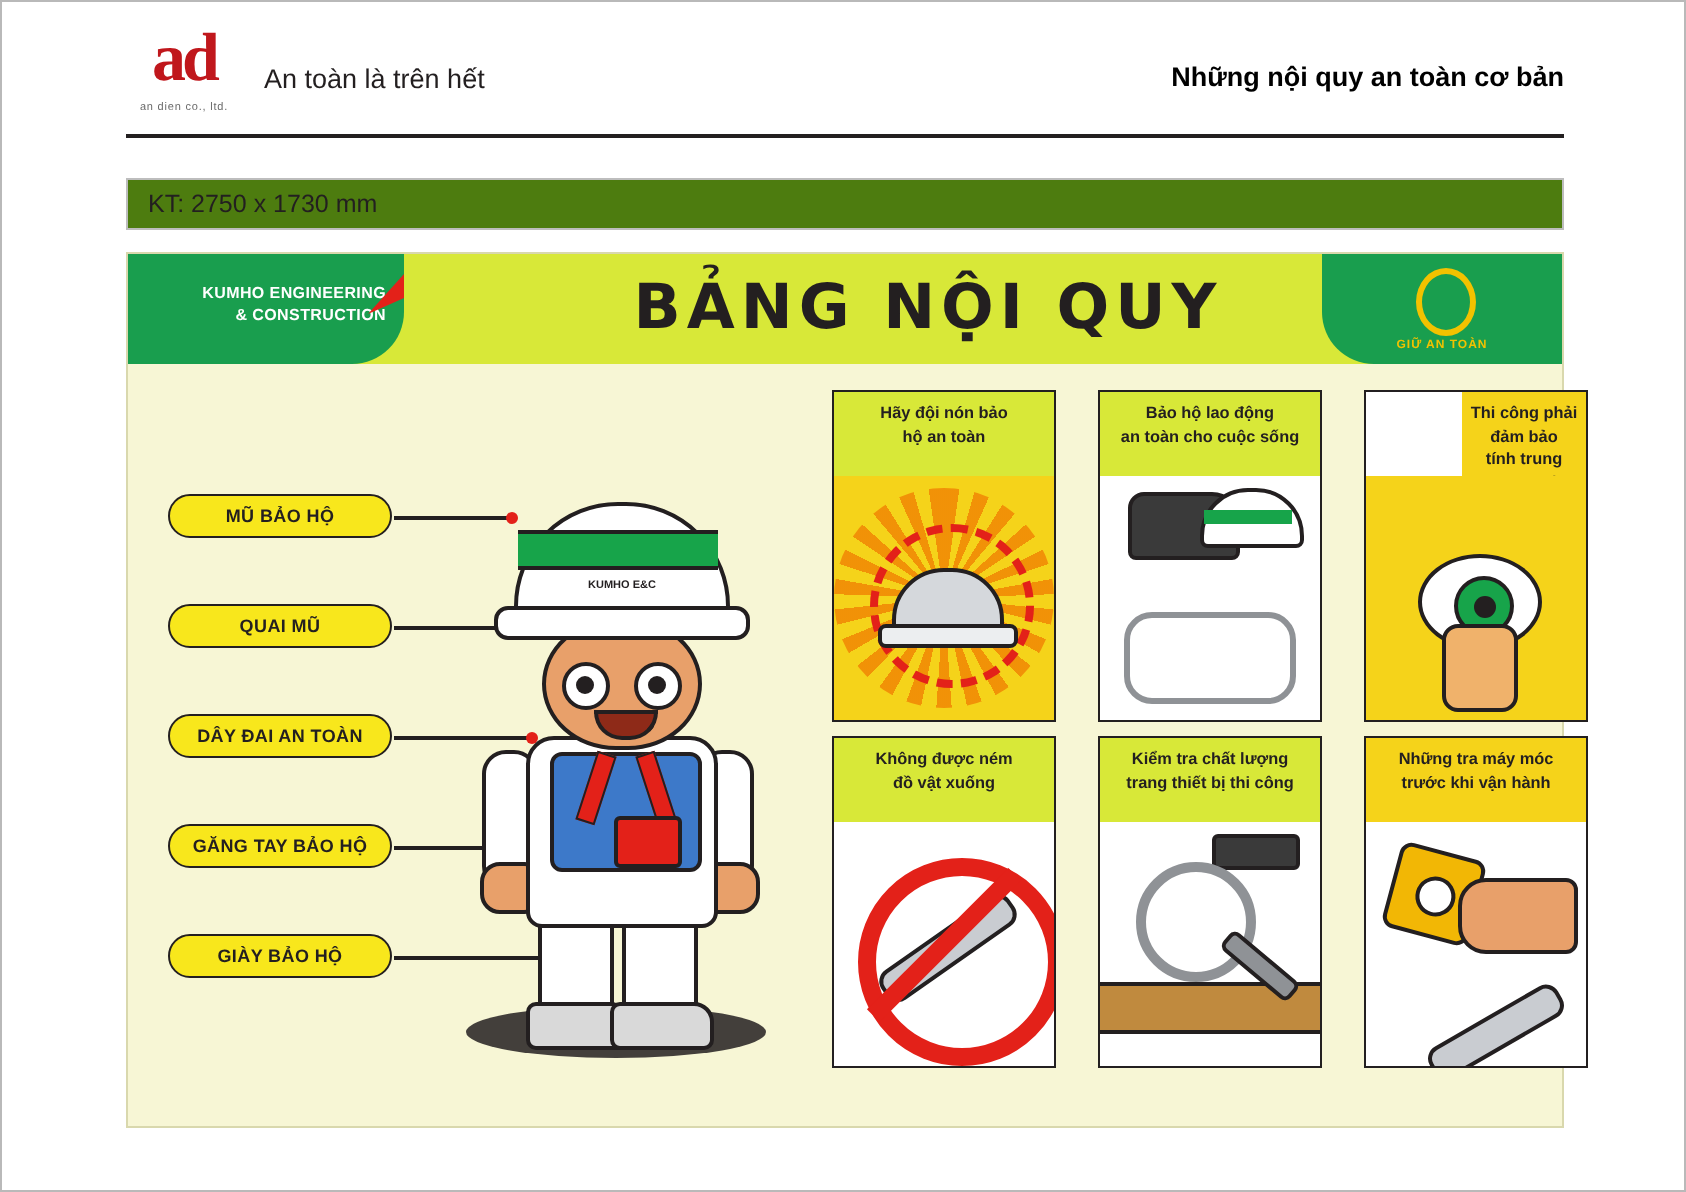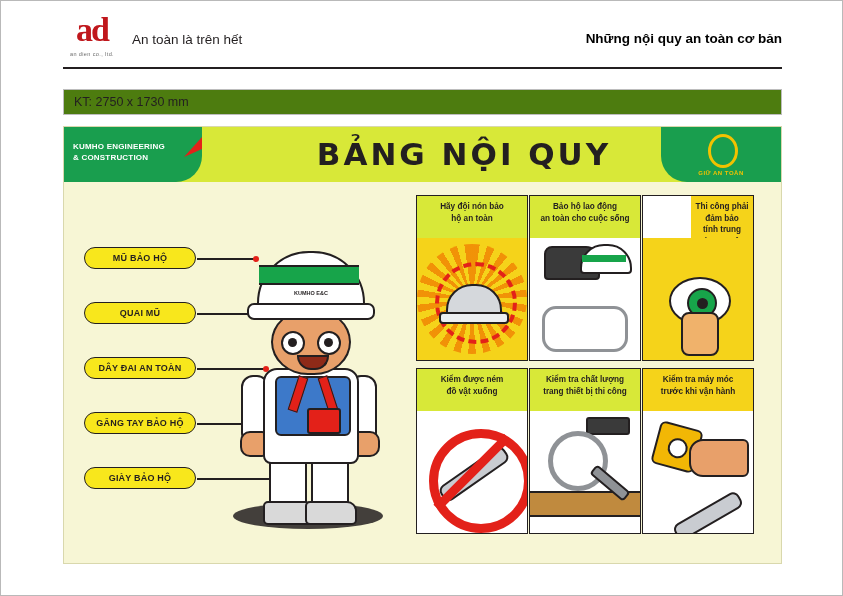--- a/index.html
+++ b/index.html
@@ -60,20 +60,21 @@
     background:#f7f6d5;border:1px solid #d9d8ad;box-sizing:border-box;
   }
   .poster-top{
     position:absolute;left:0;top:0;width:717px;height:55px;
     background:#d8e838;
   }
   .poster-top-left{
     position:absolute;left:0;top:0;width:138px;height:55px;
     background:#199e4e;
     border-bottom-right-radius:26px;
+    text-align:right;
   }
   .kumho-txt{
     position:absolute;left:9px;top:14px;width:120px;
     font-size:8px;font-weight:bold;color:#ffffff;line-height:11px;
     letter-spacing:.2px;
   }
   .kumho-swoosh{
     position:absolute;left:118px;top:8px;width:24px;height:24px;
   }
   .poster-title{
@@ -199,21 +200,21 @@
   .leg.r{right:50px;}
   .boot{
     position:absolute;bottom:-14px;left:-8px;width:48px;height:20px;
     background:#d9d9d9;border:2px solid #231f20;border-radius:5px 10px 5px 5px;
   }
 
   
   .grid{
     position:absolute;left:352px;top:68px;width:350px;height:358px;
     display:grid;grid-template-columns:repeat(3,112px);
-    grid-template-rows:166px 166px;gap:7px 1px;
+    grid-template-rows:166px 166px;gap:7px 21px;
   }
   .card{
     position:relative;border:1.5px solid #231f20;box-sizing:border-box;
     overflow:hidden;background:#ffffff;
   }
   .card-head{
     position:relative;height:42px;padding:5px 4px 0;
     text-align:center;box-sizing:border-box;
     font-size:8.2px;font-weight:bold;color:#231f20;line-height:11.5px;
   }
@@ -462,42 +463,42 @@
           <div class="eye-art">
               <i>
                 <b></b>
               </i>
             </div>
           <div class="thumb-art"></div>
         </div>
       </div>
 
       <div class="card c4">
-        <div class="card-head" style="white-space:pre-line;">Kiểm được ném
+        <div class="card-head" style="white-space:pre-line;">Không được ném
 đồ vật xuống</div>
         <div class="card-body">
           <div class="wrench-art"></div>
           <div class="no-sign"></div>
           <div class="no-bar"></div>
         </div>
       </div>
 
       <div class="card c5">
         <div class="card-head" style="white-space:pre-line;">Kiểm tra chất lượng
 trang thiết bị thi công</div>
         <div class="card-body">
           <div class="plank"></div>
           <div class="hammer"></div>
           <div class="magnifier"></div>
           <div class="mag-handle"></div>
         </div>
       </div>
 
       <div class="card c6">
-        <div class="card-head" style="white-space:pre-line;">Kiểm tra máy móc
+        <div class="card-head" style="white-space:pre-line;">Những tra máy móc
 trước khi vận hành</div>
         <div class="card-body">
           <div class="nut-art">
               <b></b>
             </div>
           <div class="hand-art"></div>
           <div class="wrench2"></div>
         </div>
       </div>
 

